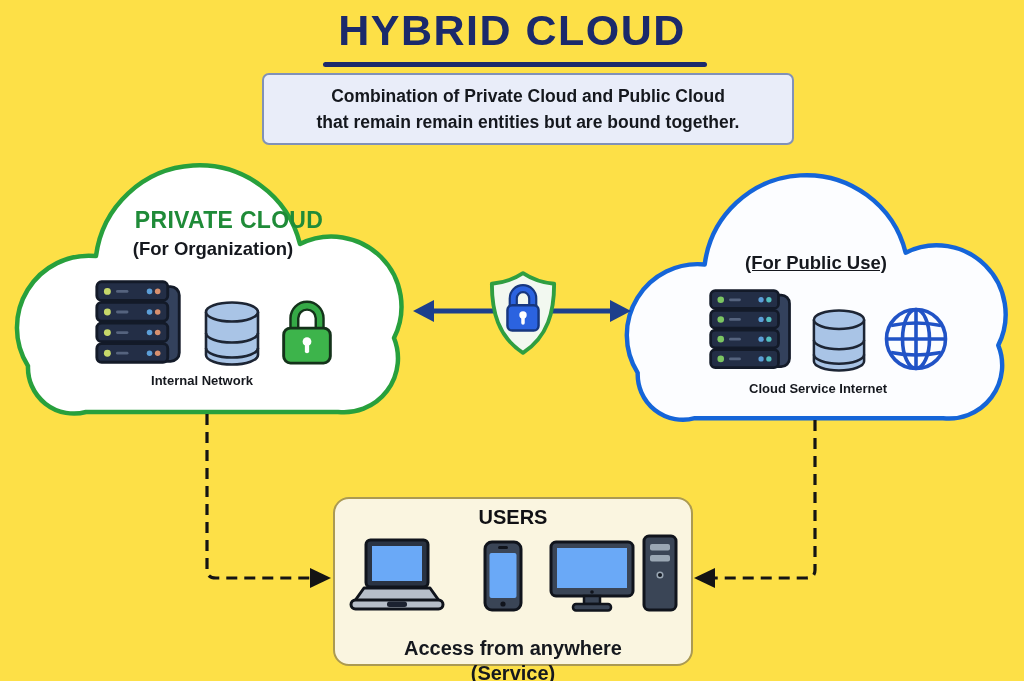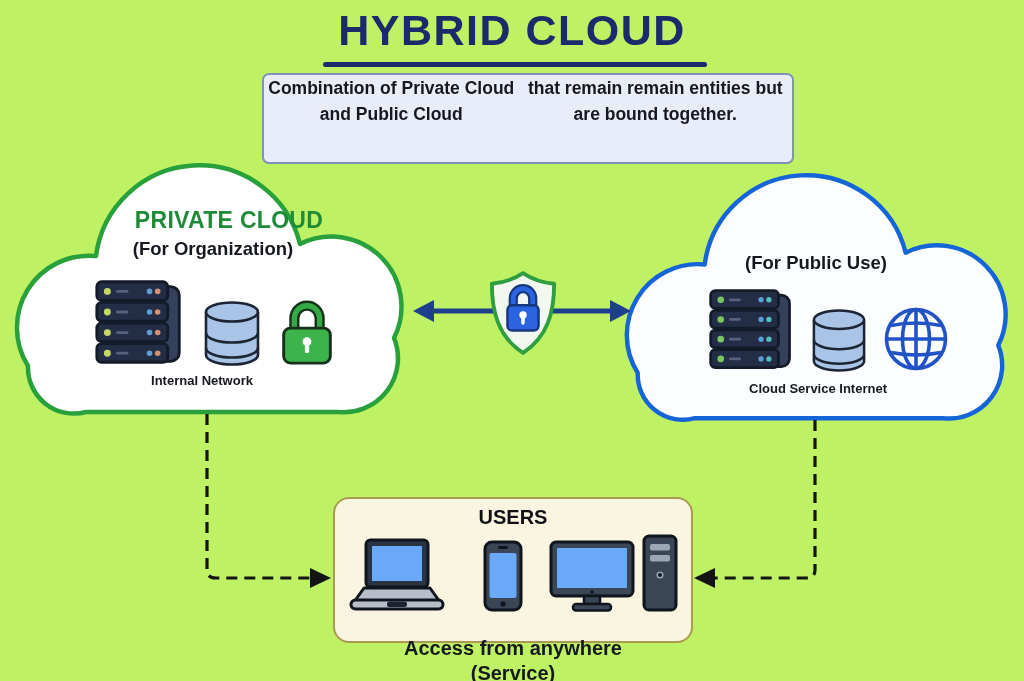--- a/index.html
+++ b/index.html
@@ -1,68 +1,68 @@
 <!DOCTYPE html>
 <html style="--navy: #1b2a6b; --green: #28a03c; --green-text: #1f8b38; --blue: #1565d8; --blue-text: #1a56cc; --arrow-navy: #1d3f8c; --subtitle-bg: #e9edf9; --subtitle-border: #8191b8; --users-bg: #faf5e0; --users-border: #ab9a52; --dashed-connector: #141414; --text-dark: #15181e;"><head>
 <meta charset="utf-8">
 <style>
   html,body{margin:0;padding:0;background:#ffffff;}
   .canvas{
     position:relative;width:1024px;height:681px;overflow:hidden;
-    background:#bef264;font-family:"Liberation Sans", sans-serif;
+    background:#fde047;font-family:"Liberation Sans", sans-serif;
   }
   .abs{position:absolute;}
   
   .page-title{
     left:0;top:6px;width:1024px;text-align:center;
     font-size:43px;font-weight:800;letter-spacing:1.5px;
     color:var(--navy,#1b2a6b);
   }
   .title-underline{
     left:323px;top:62px;width:384px;height:5px;border-radius:3px;
     background:var(--navy,#1b2a6b);
   }
   
   .subtitle-box{
-    left:262px;top:73px;width:532px;height:91px;box-sizing:border-box;
+    left:262px;top:73px;width:532px;height:72px;box-sizing:border-box;
     background:var(--subtitle-bg,#e9edf9);
     border:2px solid var(--subtitle-border,#8191b8);
-    border-radius:7px;display:flex;flex-direction:row;justify-content:center;
+    border-radius:7px;display:flex;flex-direction:column;justify-content:center;
     text-align:center;font-size:17.5px;font-weight:700;line-height:26px;
     color:var(--text-dark,#15181e);
   }
   
   .cloud-path{fill:#ffffff;stroke-width:4.5;stroke-linejoin:round;}
   .green-cloud{stroke:var(--green,#28a03c);}
   .blue-cloud{stroke:var(--blue,#1565d8);fill:#fcfdff;}
   .cloud-title{font-size:23px;font-weight:800;text-align:center;letter-spacing:.3px;}
   .cloud-title.green{left:54px;top:207px;width:350px;color:var(--green-text,#1f8b38);}
   .cloud-title.blue{left:640px;top:221px;width:352px;color:var(--blue-text,#1a56cc);}
   .cloud-sub{font-size:18.5px;font-weight:600;text-align:center;color:var(--text-dark,#15181e);}
   .cloud-sub.private{left:38px;top:238px;width:350px;}
-  .cloud-sub.public{left:640px;top:252px;width:352px;}
+  .cloud-sub.public{left:640px;top:252px;width:352px;text-decoration:underline;}
   .cloud-caption{font-size:13px;font-weight:700;text-align:center;color:var(--text-dark,#15181e);}
   .cloud-caption.private{left:32px;top:373px;width:340px;}
   .cloud-caption.public{left:648px;top:381px;width:340px;}
   .icon-row{display:flex;align-items:flex-end;justify-content:center;}
   .icon-row.private{left:86px;top:276px;width:256px;height:92px;gap:18px;}
   .icon-row.public{left:700px;top:284px;width:256px;height:90px;gap:16px;}
   
   .secure-label{
     left:410px;top:247px;width:226px;text-align:center;
     font-size:15px;font-weight:800;letter-spacing:.4px;color:#1f2430;
   }
   .overlay{left:0;top:0;pointer-events:none;}
   .conn-arrow{stroke:var(--arrow-navy,#1d3f8c);stroke-width:5;}
   .conn-head{fill:var(--arrow-navy,#1d3f8c);}
   .dash{stroke:var(--dashed-connector,#141414);stroke-width:3.2;fill:none;stroke-dasharray:11 7;}
   .dash-head{fill:var(--dashed-connector,#141414);}
   
   .users-box{
-    left:333px;top:497px;width:360px;height:146px;box-sizing:border-box;
+    left:333px;top:497px;width:360px;height:169px;box-sizing:border-box;
     background:var(--users-bg,#faf5e0);
     border:2.5px solid var(--users-border,#ab9a52);
     border-radius:16px;display:flex;flex-direction:column;align-items:center;
     padding-top:7px;
   }
   .users-title{font-size:20px;font-weight:800;color:#101014;}
   .devices-row{display:flex;align-items:flex-end;margin-top:5px;height:78px;}
   .users-caption{font-size:20px;font-weight:700;line-height:25px;color:#15181e;text-align:center;margin-top:24px;}
 </style>
 </head>

